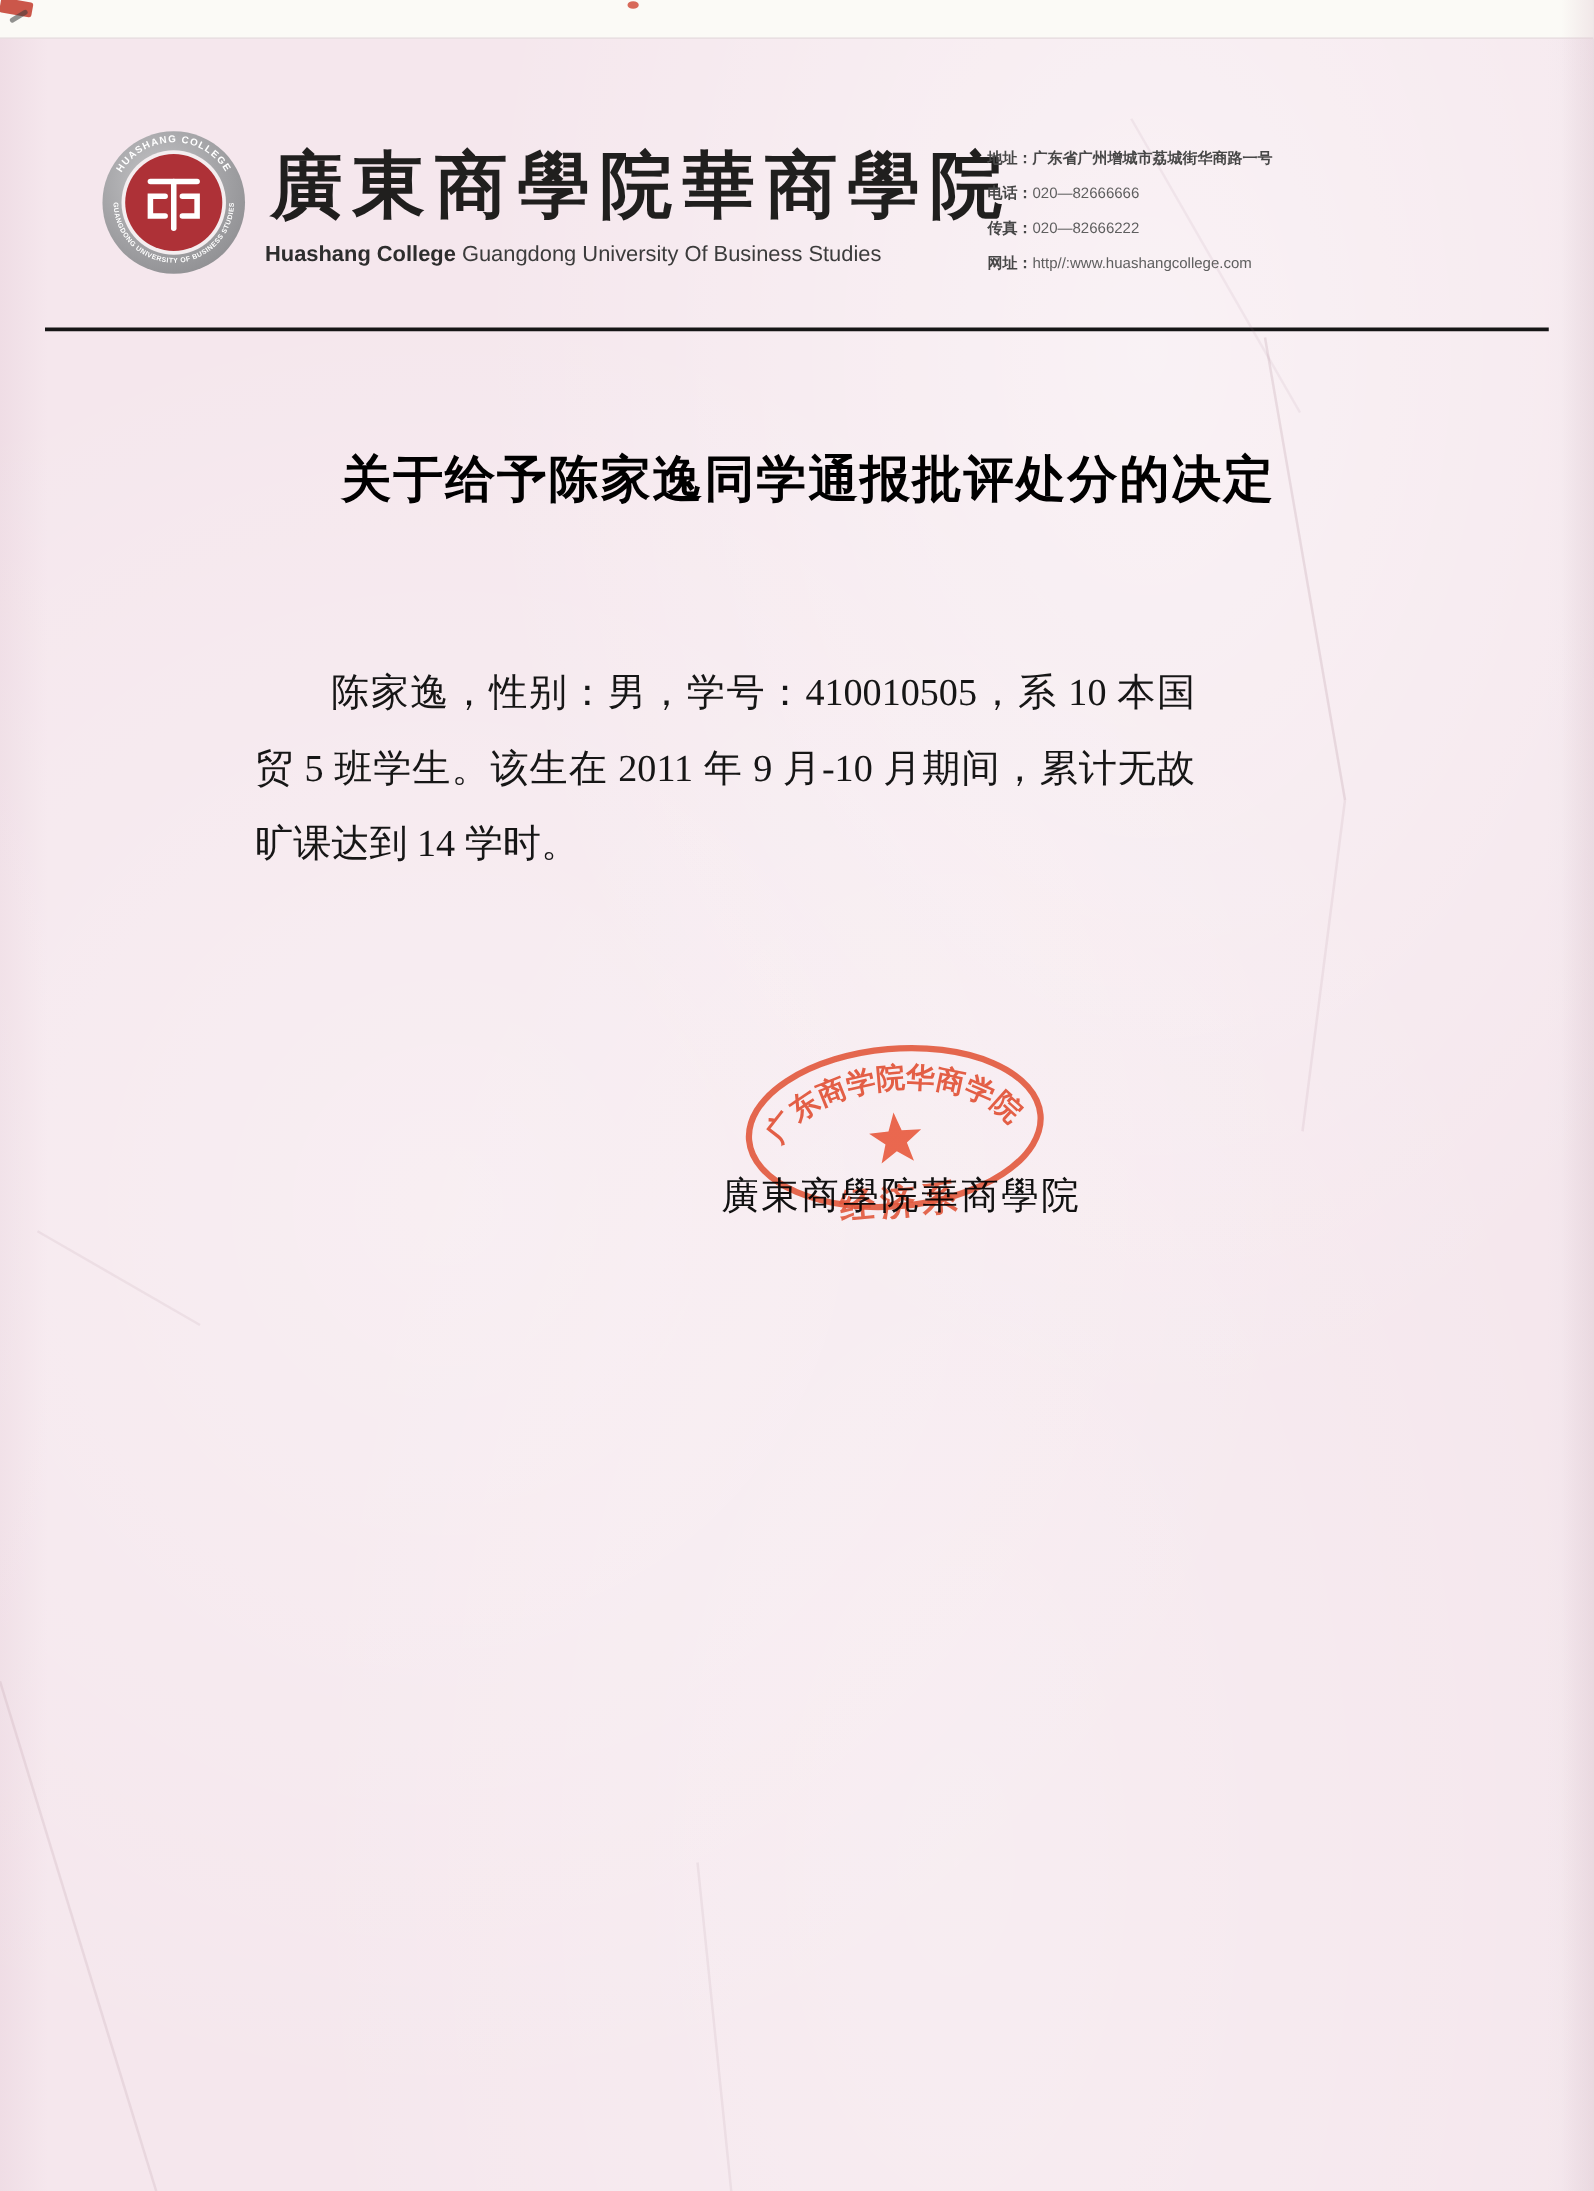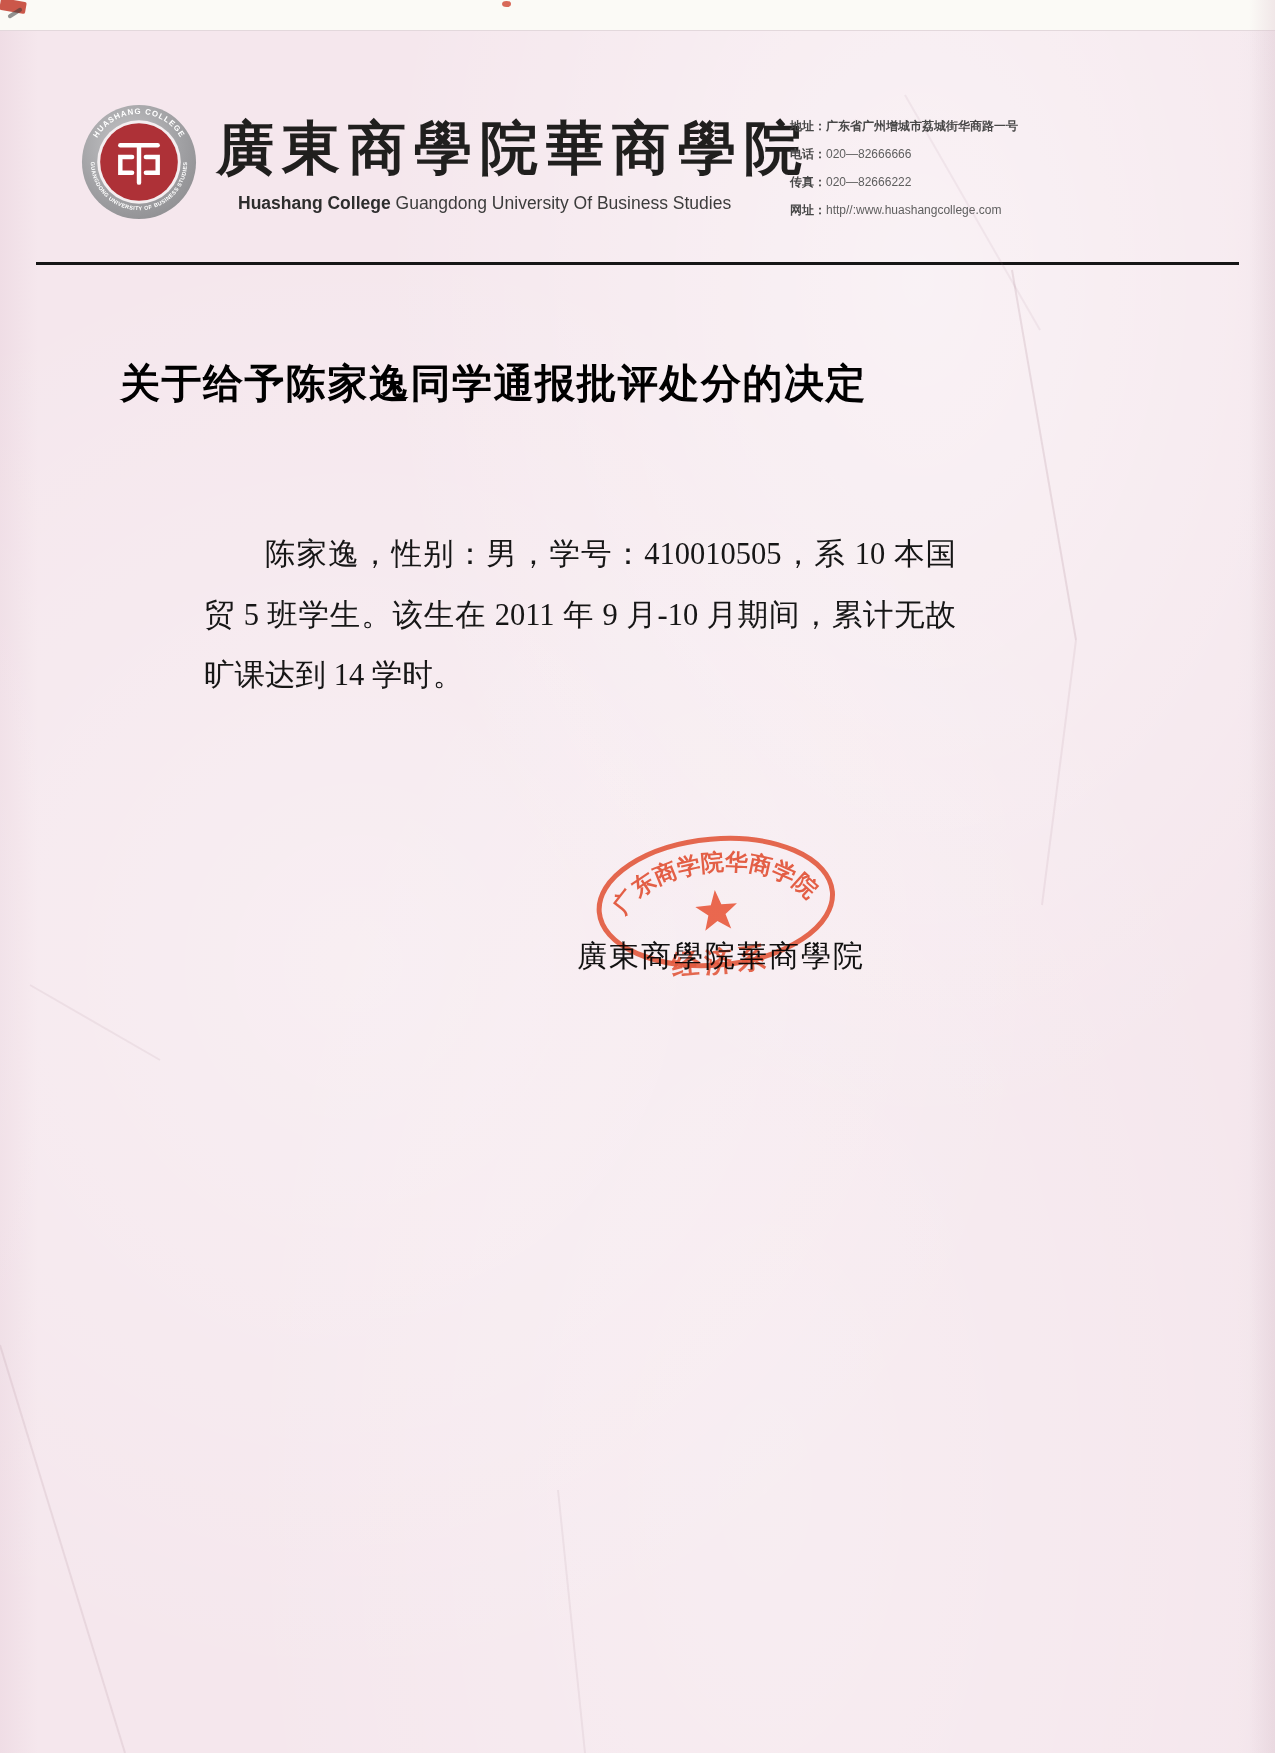--- a/index.html
+++ b/index.html
@@ -35,42 +35,42 @@
 
   
   .seal{position:absolute;left:80px;top:103px;width:118px;height:118px;}
   .name-zh{
     position:absolute;left:216px;top:110px;width:580px;
     font-family:"DejaVu Serif","Liberation Serif",serif;
     font-size:58px;font-weight:700;letter-spacing:8px;color:#201f1e;
     white-space:nowrap;
   }
   .name-en{
-    position:absolute;left:238px;top:193px;width:560px;
+    position:absolute;left:212px;top:193px;width:560px;
     font-family:"Liberation Sans","DejaVu Sans",sans-serif;
     font-size:17.5px;color:#3c3c3c;white-space:nowrap;
   }
   .name-en .bold{font-weight:700;color:#2d2d2d;}
   .contact{
     position:absolute;left:790px;top:112px;width:330px;
     font-family:"Liberation Sans","DejaVu Sans",sans-serif;
     font-size:12px;line-height:28px;color:#5e5e5e;
   }
   .contact .row{white-space:nowrap;}
   .contact .lbl{font-weight:700;color:#474747;}
   .contact .row:first-child .val{font-weight:700;color:#474747;}
   .divider{
     position:absolute;left:36px;top:262px;width:1203px;height:3px;
     background:#161616;
   }
 
   
   .doc-title{
     position:absolute;left:120px;top:356px;width:900px;
-    text-align:left;
+    text-align:right;
     font-family:"Liberation Sans","DejaVu Sans",sans-serif;
     font-size:40px;font-weight:700;letter-spacing:1.5px;color:#000;
     white-space:nowrap;
   }
   .doc-body{
     position:absolute;left:192px;top:512px;width:776px;
     font-size:30.5px;line-height:60.5px;
     text-align:justify;color:#161616;
   }
   .doc-body p{margin:12px;text-indent:2em;}

